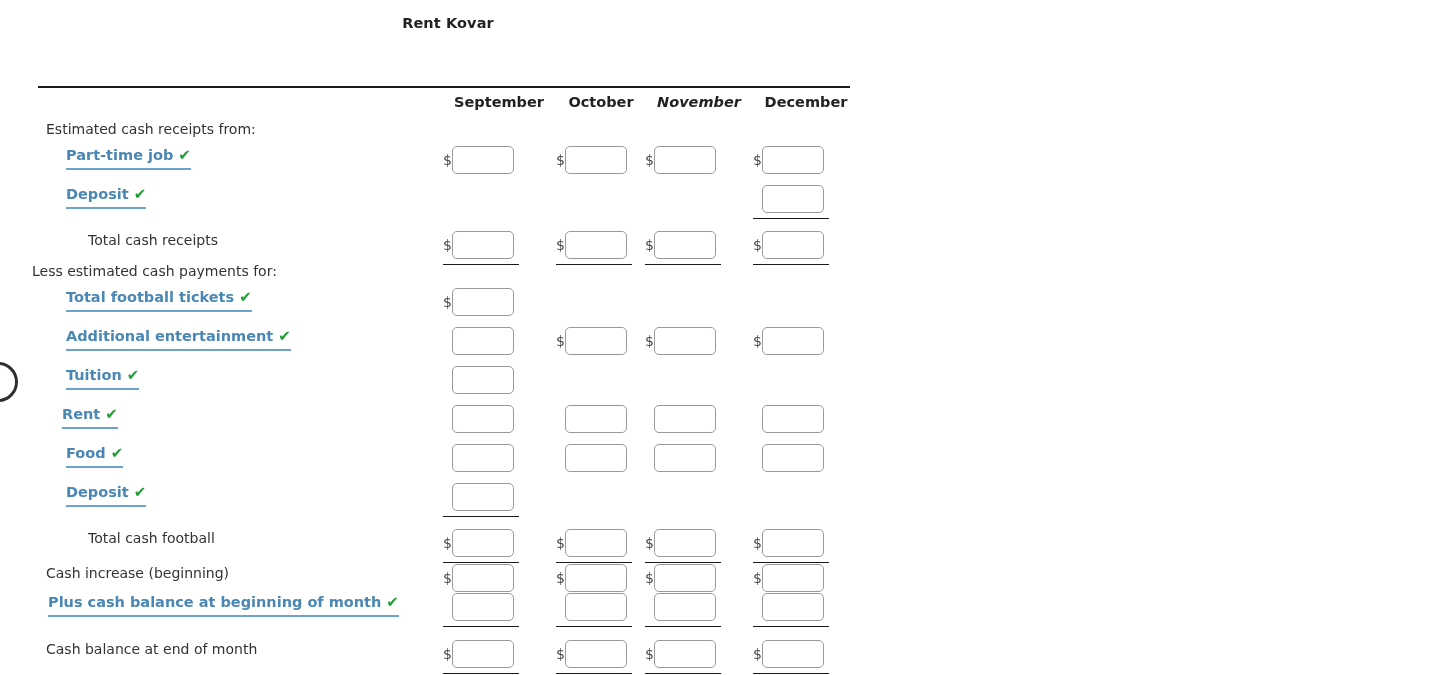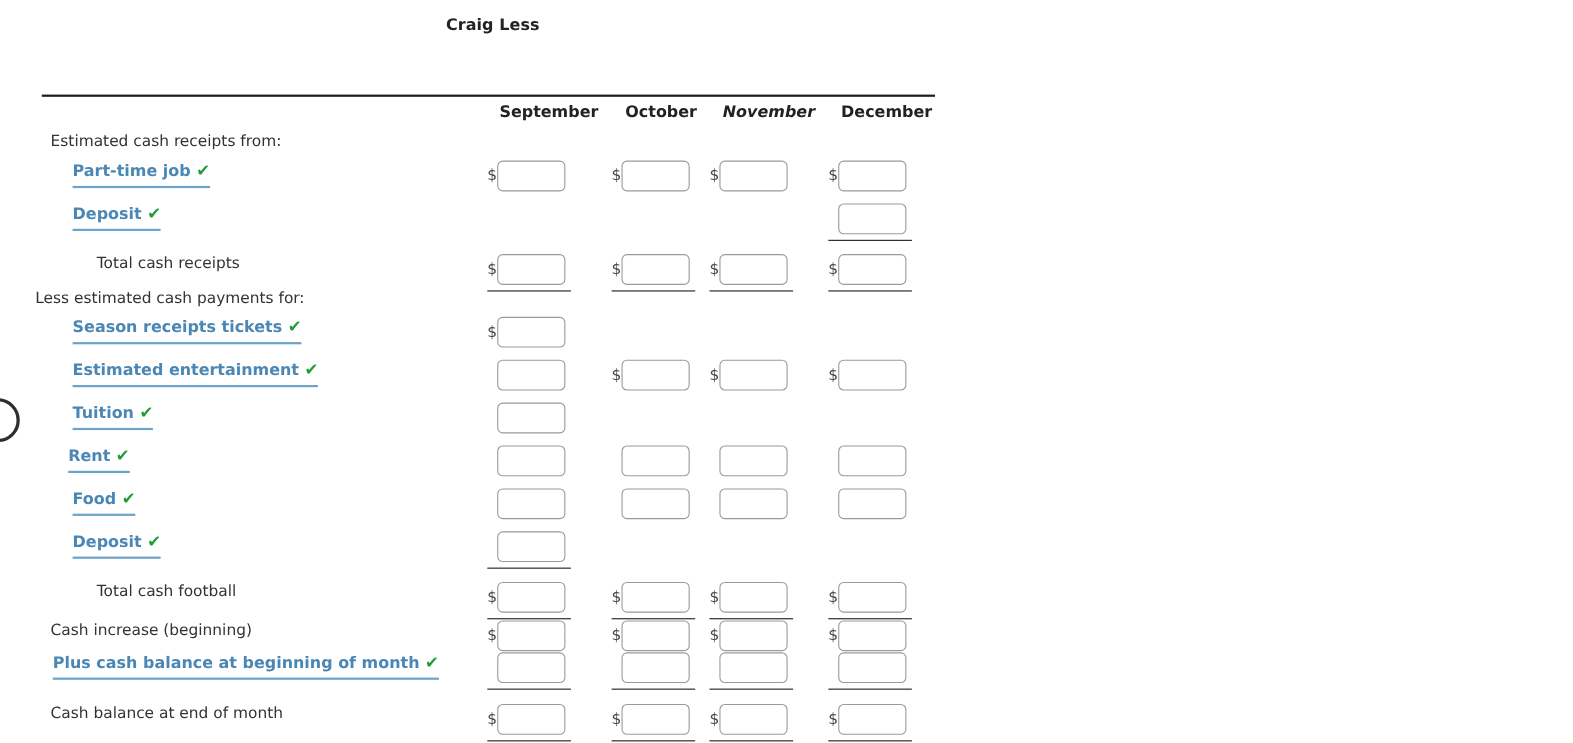--- a/index.html
+++ b/index.html
@@ -153,21 +153,21 @@
   }
 </style>
 </head>
 <body>
 
 <div id="page">
 
   <div class="edge-circle"></div>
 
   <div class="titles">
-    <div class="title-line">Craig Less</div>
+    <div class="title-line">Rent Kovar</div>
   </div>
 
   <div class="header-rule"></div>
 
   <div class="sheet" id="sheet">
       <div class="row" style="top: 120px;">
         <div class="label-plain" style="left: 46px; top: 0px;"><span>Estimated cash receipts from:</span></div>
       </div>
       <div class="row" style="top: 146px;">
         <div class="label-blue" style="left: 66px; top: 0px;"><span>Part-time job</span><span class="check">✔</span></div>
@@ -215,28 +215,28 @@
         <div class="cell" style="left: 753px; top: 0px; width: 80px;">
           <span class="dollar">$</span>
           <input type="text" class="box" style="">
           <div class="rule-single" style="left: 0px; top: 33px; width: 76px;"></div>
         </div>
       </div>
       <div class="row" style="top: 262px;">
         <div class="label-plain" style="left: 32px; top: 0px;"><span>Less estimated cash payments for:</span></div>
       </div>
       <div class="row" style="top: 288px;">
-        <div class="label-blue" style="left: 66px; top: 0px;"><span>Season receipts tickets</span><span class="check">✔</span></div>
+        <div class="label-blue" style="left: 66px; top: 0px;"><span>Total football tickets</span><span class="check">✔</span></div>
         <div class="cell" style="left: 443px; top: 0px; width: 80px;">
           <span class="dollar">$</span>
           <input type="text" class="box" style="">
         </div>
       </div>
       <div class="row" style="top: 327px;">
-        <div class="label-blue" style="left: 66px; top: 0px;"><span>Estimated entertainment</span><span class="check">✔</span></div>
+        <div class="label-blue" style="left: 66px; top: 0px;"><span>Additional entertainment</span><span class="check">✔</span></div>
         <div class="cell" style="left: 443px; top: 0px; width: 80px;">
           <input type="text" class="box" style="">
         </div>
         <div class="cell" style="left: 556px; top: 0px; width: 80px;">
           <span class="dollar">$</span>
           <input type="text" class="box" style="">
         </div>
         <div class="cell" style="left: 645px; top: 0px; width: 80px;">
           <span class="dollar">$</span>
           <input type="text" class="box" style="">

